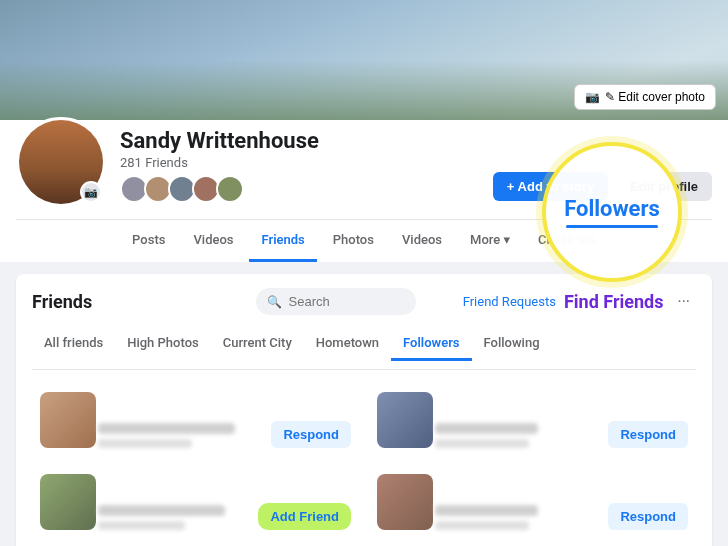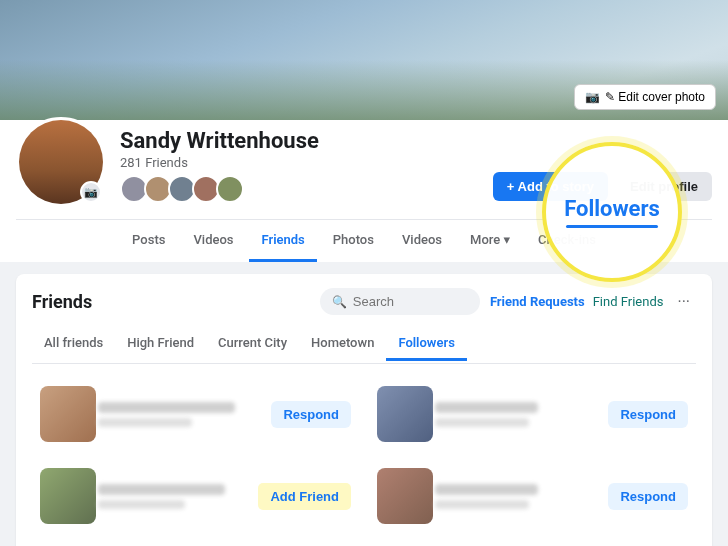--- a/index.html
+++ b/index.html
@@ -218,45 +218,46 @@
       width: 100%;
     }
     .friends-actions {
       display: flex;
       align-items: center;
       gap: 8px;
     }
     .btn-friend-req {
       color: #1877f2;
       font-size: 13px;
+      font-weight: 400;
+      cursor: pointer;
+      white-space: nowrap;
+      margin-left: 37px;
+    }
+    .btn-find-friends {
+      color: #6d28d9;
+      font-size: 18px;
       font-weight: 700;
-      cursor: pointer;
-      white-space: nowrap;
-    }
-    .btn-find-friends {
-      color: #0f766e;
-      font-size: 13px;
-      font-weight: 400;
       cursor: pointer;
       white-space: nowrap;
     }
     .btn-dots {
       color: #65676b;
       font-size: 16px;
       cursor: pointer;
       padding: 2px 6px;
     }
 
     
     .friends-subtabs {
       display: flex;
       gap: 0;
       margin-bottom: 14px;
       border-bottom: 1px solid #e4e6eb;
-      padding-bottom: 3px;
+      padding-bottom: 9px;
     }
     .subtab {
       padding: 8px 12px;
       font-size: 13px;
       color: #65676b;
       cursor: pointer;
       font-weight: 500;
       border-bottom: 3px solid transparent;
       margin-bottom: -1px;
       white-space: nowrap;
@@ -268,21 +269,21 @@
     }
 
     
     .friends-grid {
       display: grid;
       grid-template-columns: 1fr 1fr;
       gap: 10px;
     }
     .friend-card {
       display: flex;
-      align-items: center;
+      align-items: flex-end;
       gap: 2px;
       padding: 8px;
       border-radius: 8px;
     }
     .friend-avatar {
       width: 56px;
       height: 56px;
       border-radius: 8px;
       flex-shrink: 0;
       overflow: hidden;
@@ -318,24 +319,24 @@
       border: none;
       border-radius: 6px;
       padding: 6px 12px;
       font-size: 13px;
       font-weight: 600;
       cursor: pointer;
       white-space: nowrap;
       flex-shrink: 0;
     }
     .btn-add-friend {
-      background: #fef9c3;
+      background: #bef264;
       color: #1877f2;
       border: none;
-      border-radius: 5px;
+      border-radius: 10px;
       padding: 6px 12px;
       font-size: 13px;
       font-weight: 600;
       cursor: pointer;
       white-space: nowrap;
       flex-shrink: 0;
     }
 
     
     .followers-highlight {
@@ -470,30 +471,33 @@
         <span class="btn-find-friends">Find Friends</span>
         <span class="btn-dots">···</span>
       </div>
     </div>
 
     <div class="friends-subtabs">
       <div class="subtab">
         <span>All friends</span>
       </div>
       <div class="subtab">
-        <span>High Friend</span>
+        <span>High Photos</span>
       </div>
       <div class="subtab">
         <span>Current City</span>
       </div>
       <div class="subtab">
         <span>Hometown</span>
       </div>
       <div class="subtab active">
         <span>Followers</span>
+      </div>
+      <div class="subtab">
+        <span>Following</span>
       </div>
     </div>
 
     <div class="friends-grid">
 
       <div class="friend-card">
         <div class="friend-avatar fa-1"></div>
         <div class="friend-info">
           <div class="friend-name-blur w80"></div>
           <div class="friend-detail-blur"></div>

